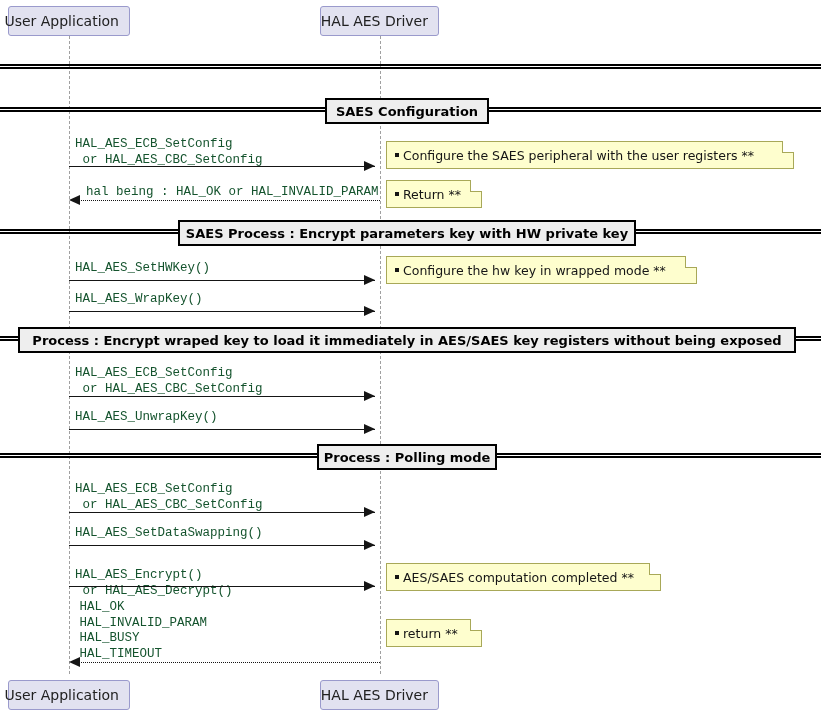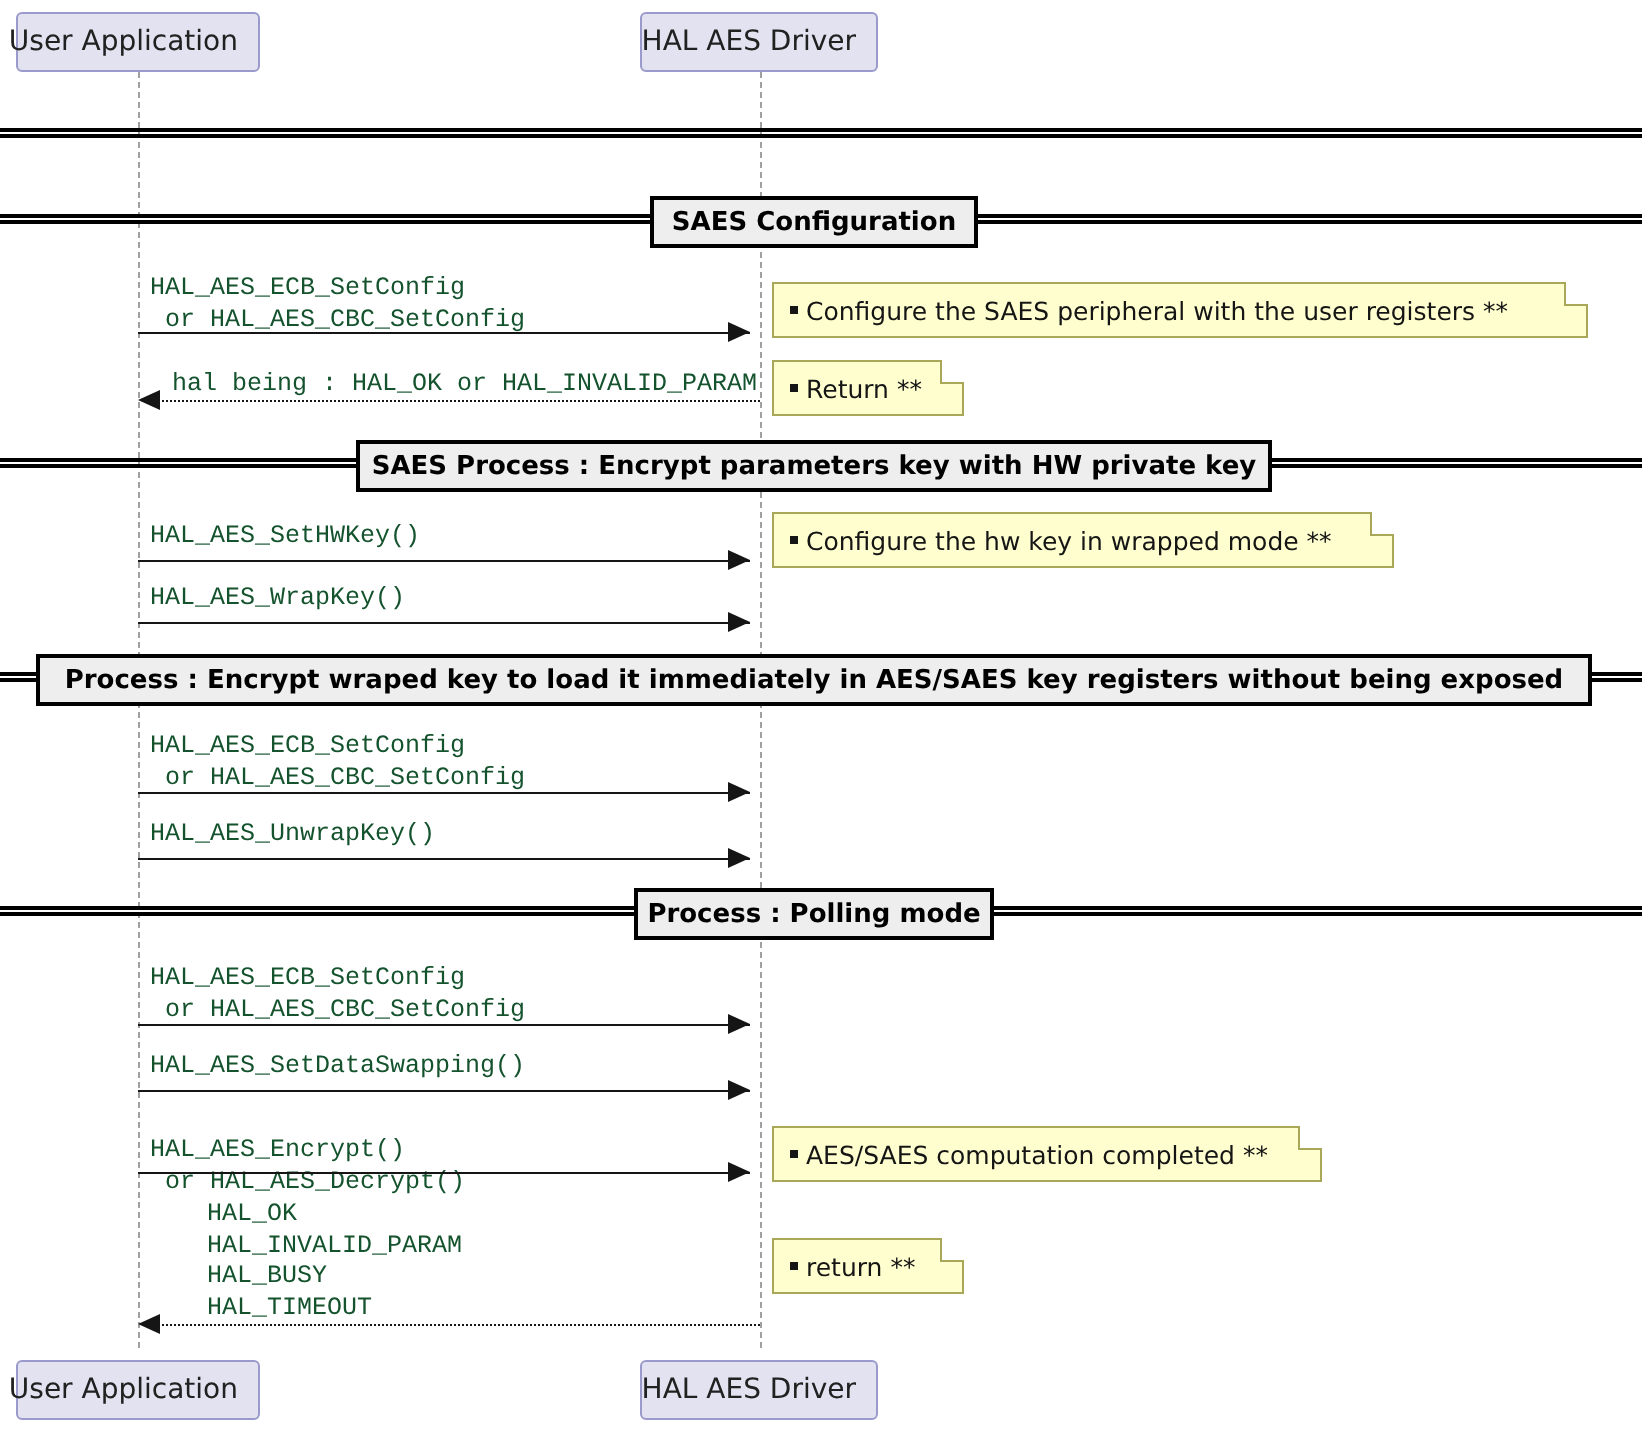--- a/index.html
+++ b/index.html
@@ -193,21 +193,21 @@
 
   <div class="msg-label" style="left:75px; top:526px;">HAL_AES_SetDataSwapping()</div>
   <div class="msg-line" style="left:69px; top:545px; width:306px;"></div>
   <div class="arrow-head right" style="left:364px; top:540px;"></div>
 
   <div class="msg-label" style="left:75px; top:556px;margin-top:12px;">HAL_AES_Encrypt()
  or HAL_AES_Decrypt()</div>
   <div class="msg-line" style="left:69px; top:586px; width:306px;"></div>
   <div class="arrow-head right" style="left:364px; top:581px;"></div>
 
-  <div class="msg-label" style="left:96px; top:600px;"> HAL_OK
+  <div class="msg-label" style="left:72px; top:600px;"> HAL_OK
  HAL_INVALID_PARAM
  HAL_BUSY
  HAL_TIMEOUT</div>
   <div class="msg-line dotted" style="left:75px; top:662px; width:305px;"></div>
   <div class="arrow-head left" style="left:69px; top:657px;"></div>
 
   <div class="note" style="left:386px; top:141px; width:408px;">
     <span class="bullet"></span><span class="note-text">Configure the SAES peripheral with the user registers **</span>
     <span class="fold"></span>
   </div>

